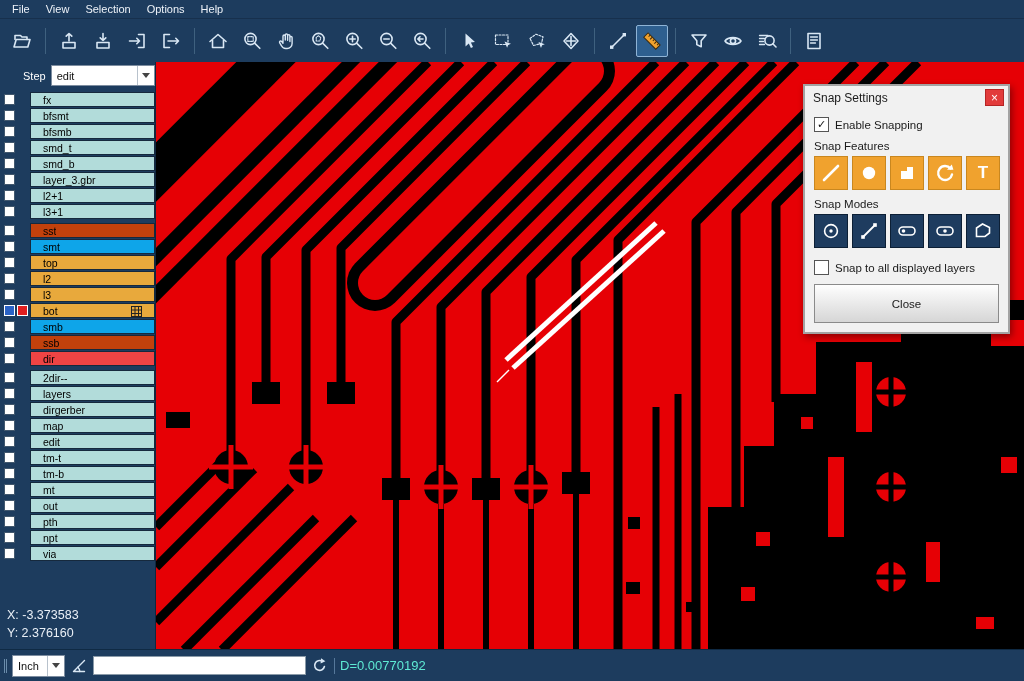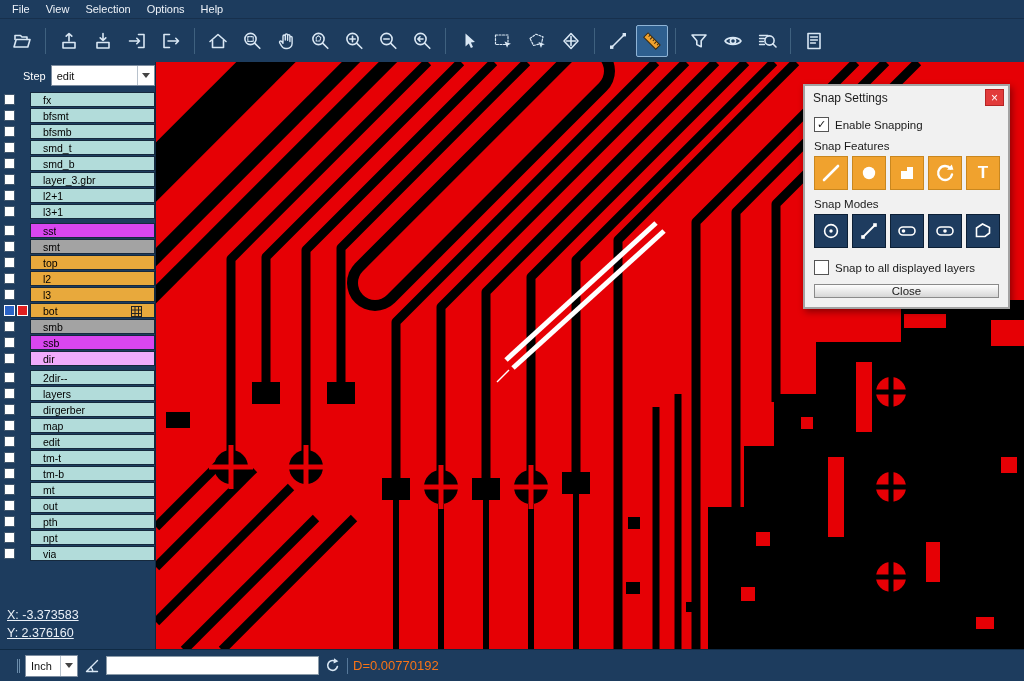--- a/index.html
+++ b/index.html
@@ -36,25 +36,25 @@
   .layer-row{display:flex;align-items:stretch;height:15px;margin-bottom:1px;cursor:pointer;}
   .layer-row.gap-after{margin-bottom:4px;}
   .lr-strip{width:26px;flex:none;display:flex;align-items:center;gap:2px;padding-left:4px;}
   .lr-cb{width:9px;height:9px;background:#fff;border:1px solid #42586e;flex:none;}
   .lr-cb.active{background:#2b63c6;border:1px solid #fff;}
   .lr-swatch{width:9px;height:9px;background:#e02020;border:1px solid #fff;flex:none;}
   .lr-cell{flex:1;display:flex;align-items:flex-end;font-size:10.5px;color:#000;
            padding:0 12px;border:1px solid #16293d;min-width:0;}
   .lr-cell span{white-space:nowrap;overflow:hidden;}
   .lr-grid{margin-left:auto;display:flex;align-items:center;}
-  .c-cyan{background:#b2dcda;}  .c-white{background:#d946ef;}
-  .c-teal{background:#a3a3a3;}  .c-amber{background:#e8a93c;}
-  .c-gray{background:#f0abfc;}
-
-  .coords{position:absolute;left:7px;bottom:7px;color:#e9eff6;font-size:12.5px;line-height:18px;text-decoration:underline;}
+  .c-cyan{background:#b2dcda;}  .c-white{background:#c2410c;}
+  .c-teal{background:#0ea5e9;}  .c-amber{background:#e8a93c;}
+  .c-gray{background:#ef4444;}
+
+  .coords{position:absolute;left:7px;bottom:7px;color:#e9eff6;font-size:12.5px;line-height:18px;}
 
   .canvas{flex:1;position:relative;overflow:hidden;background:#e60005;}
   .pcb{position:absolute;left:0;top:0;}
 
   
   .snap-dialog{position:absolute;top:22px;right:14px;width:207px;background:#f1f1f1;
                border:2px solid #a3a3a3;box-shadow:2px 3px 7px rgba(0,0,0,.4);
                font-size:11.5px;color:#1a1a1a;box-sizing:border-box;}
   .sd-title{height:23px;display:flex;align-items:center;padding:0 4px 0 8px;font-size:12px;cursor:move;}
   .sd-close{margin-left:auto;width:17px;height:15px;background:#e23b3b;color:#fff;
@@ -64,35 +64,35 @@
   .sd-check-row{display:flex;align-items:center;gap:6px;margin:6px 0 4px 0;}
   .sd-cb{width:13px;height:13px;background:#fff;border:1px solid #555;flex:none;
          display:flex;align-items:center;justify-content:center;font-size:11px;color:#111;cursor:pointer;}
   .sd-section{margin:8px 0 4px 0;}
   .sd-btn-row{display:flex;gap:4px;}
   .sd-fbtn{width:34px;height:34px;background:#f0a22e;border:1px solid #c9871f;flex:none;
            display:flex;align-items:center;justify-content:center;cursor:pointer;box-sizing:border-box;}
   .sd-mbtn{width:34px;height:34px;background:#1e3c5f;border:1px solid #0c1f35;flex:none;
            display:flex;align-items:center;justify-content:center;cursor:pointer;box-sizing:border-box;}
   .t-glyph{color:#fff;font-size:17px;font-weight:bold;}
-  .sd-close-btn{margin-top:9px;width:100%;height:14px;background:linear-gradient(#fefefe,#d6d6d6);
+  .sd-close-btn{margin-top:9px;width:100%;height:39px;background:linear-gradient(#fefefe,#d6d6d6);
                 border:1px solid #8a8a8a;font-size:11.5px;display:flex;align-items:center;
                 justify-content:center;cursor:pointer;box-sizing:border-box;}
 
   
-  .statusbar{height:31px;display:flex;align-items:center;padding:0 17px;gap:5px;
+  .statusbar{height:31px;display:flex;align-items:center;padding:0 4px;gap:5px;
              border-top:1px solid #0f2a44;}
   .grip{width:1px;height:14px;background:#6a8cab;flex:none;}
   .unit-select{width:46px;height:20px;background:#fff;border:1px solid #7d8da0;position:relative;
                display:flex;align-items:center;padding-left:5px;font-size:11px;color:#111;cursor:pointer;flex:none;}
   .measure-input{width:213px;height:19px;background:#fff;border:1px solid #8a9aa8;
                  font-size:11px;padding:0 4px;box-sizing:border-box;flex:none;
                  font-family:"Liberation Sans",sans-serif;}
   .sb-sep{width:1px;height:16px;background:#56789a;flex:none;}
-  .distance{color:#f97316;font-size:13px;white-space:nowrap;}
+  .distance{color:#5eead4;font-size:13px;white-space:nowrap;}
 </style>
 </head>
 <body>
 
 <div class="app">
 
   <div class="menubar">
     <span class="menu-item">File</span>
     <span class="menu-item">View</span>
     <span class="menu-item">Selection</span>

